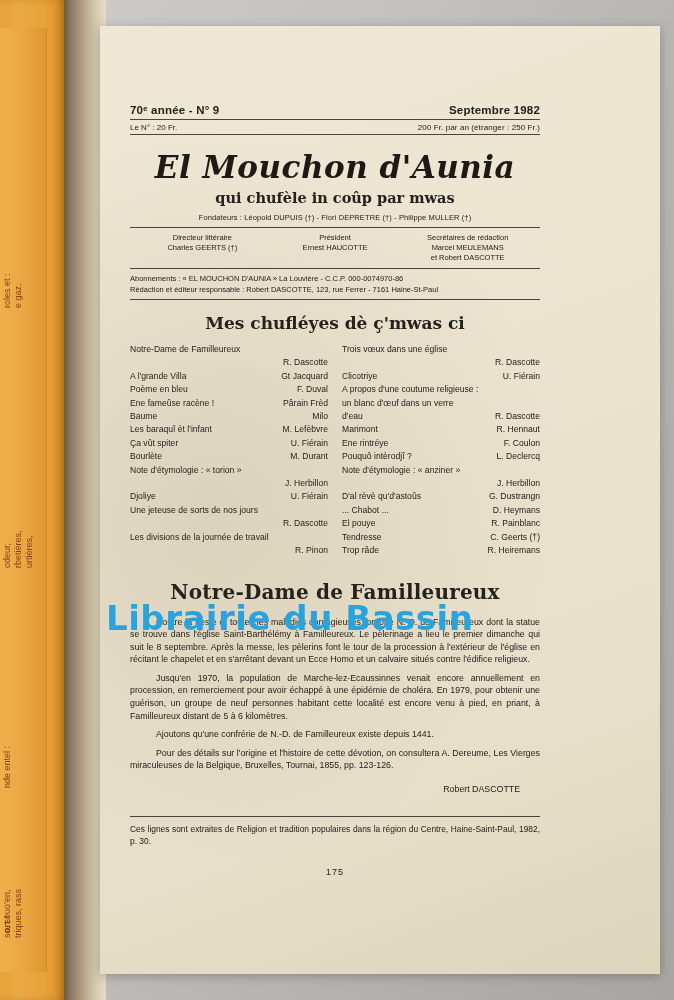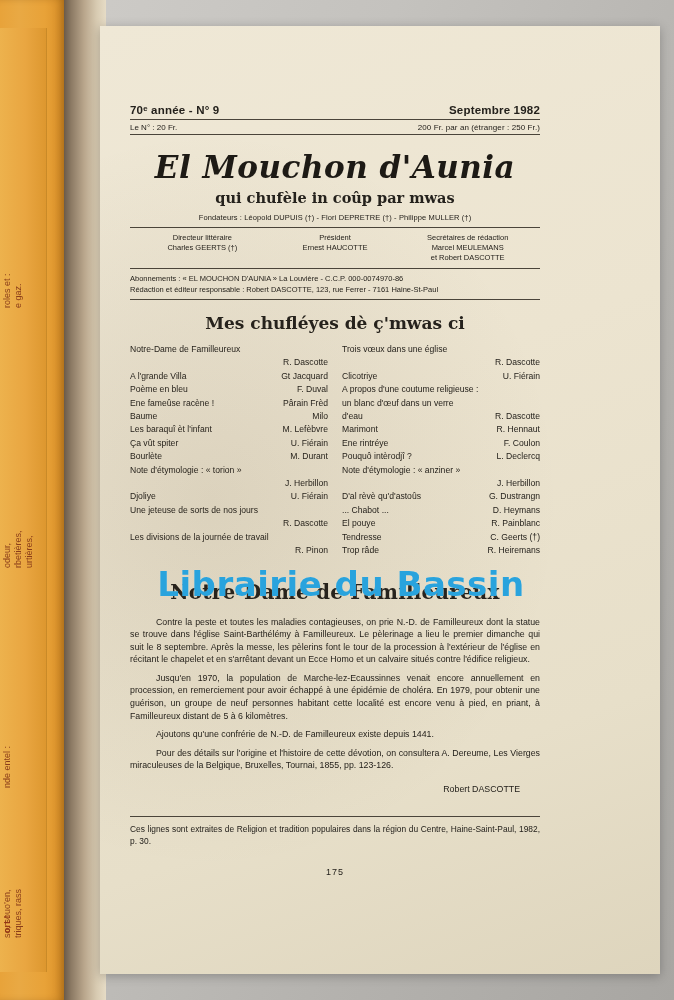--- a/index.html
+++ b/index.html
@@ -209,23 +209,22 @@
     text-align: center;
     font-size: 9px;
     margin-top: 20px;
     letter-spacing: 1px;
   }
 
   
   #watermark {
     position: absolute;
     left: 106px;
-    top: 564px;
+    top: 598px;
     width: 470px;
-    text-align: center;
     font-family: "DejaVu Sans", sans-serif;
     font-weight: bold;
     font-size: 34px;
     color: #29a3dd;
     letter-spacing: .5px;
     text-shadow: 0 0 1px rgba(255,255,255,.35);
     pointer-events: none;
   }
 </style>
 </head>

